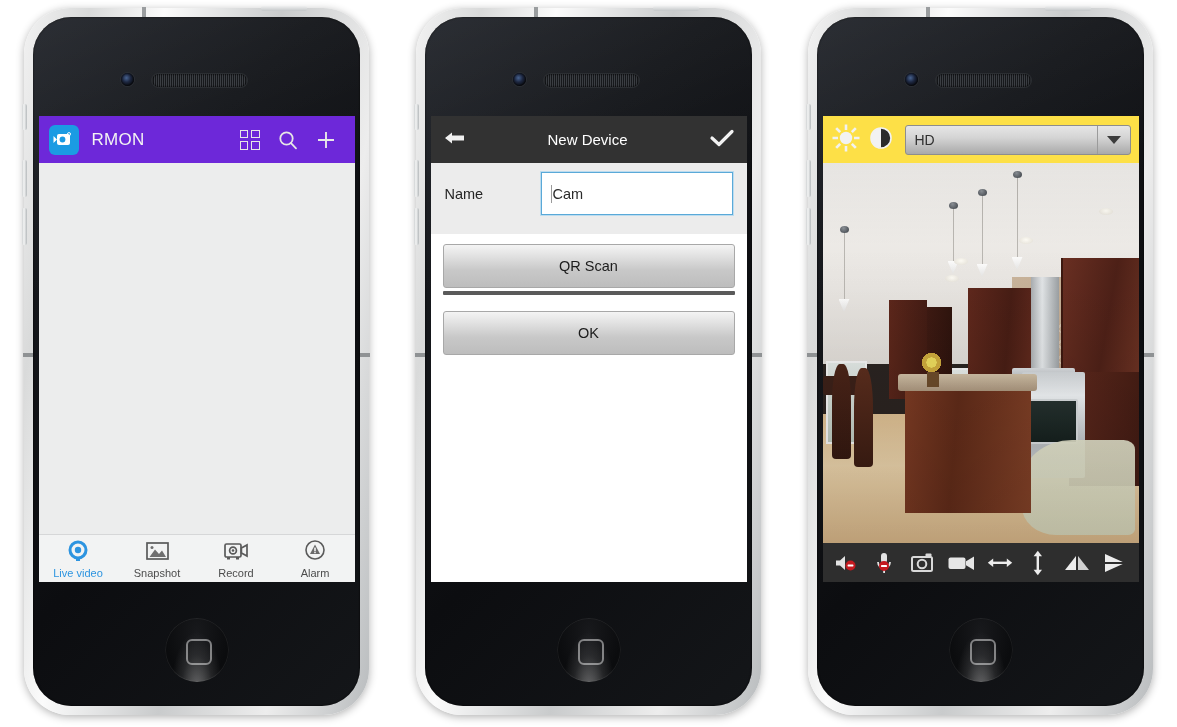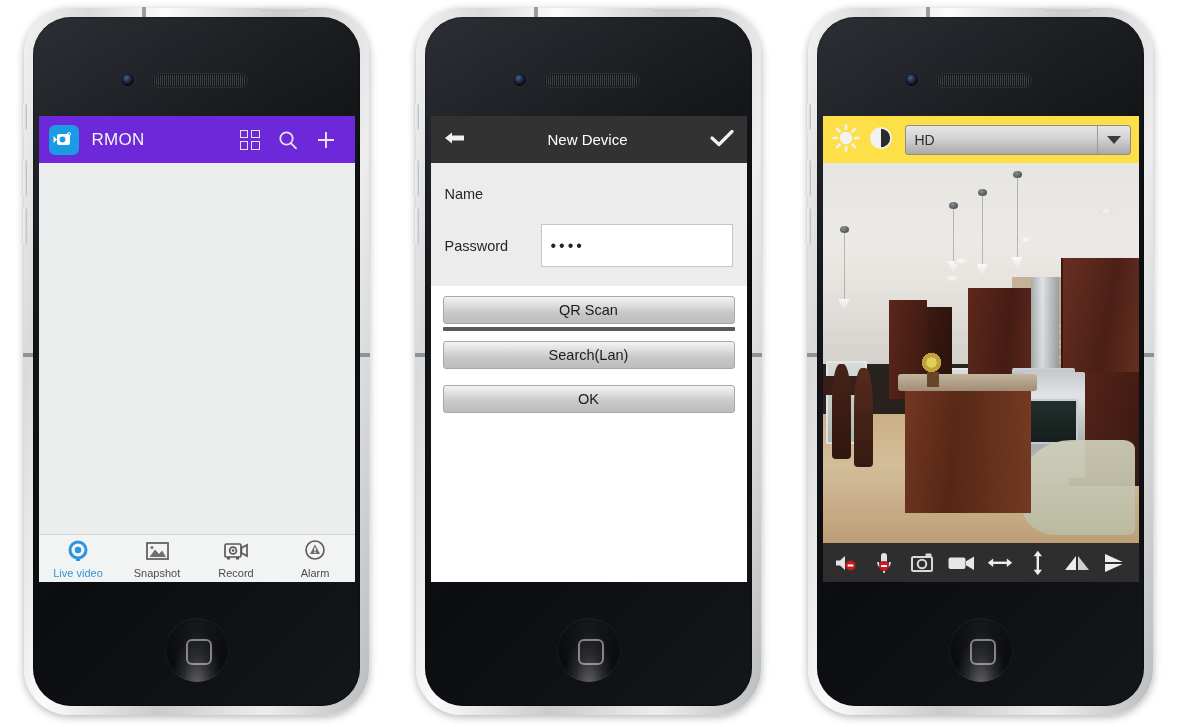--- a/index.html
+++ b/index.html
@@ -123,21 +123,21 @@
   .finput{
     flex:1;height:43px;background:#fff;border:1px solid #c6c6c6;box-sizing:border-box;
     display:flex;align-items:center;padding:0 9px;font-size:14.5px;color:#2b2b2b;
   }
   .finput.focused{border:1px solid #5aa9d8;box-shadow:0 0 0 1px #bcdcef;}
   .finput .caret{width:1px;height:18px;background:#9a9a9a;margin-right:1px;}
   .finput .ph{color:#9b9b9b;font-size:14px;}
   .dots{letter-spacing:3px;font-size:16px;color:#222;}
   .btnzone{background:#fff;padding:0 12px;}
   .bigbtn{
-    height:28px;margin-top:10px;
+    height:44px;margin-top:10px;
     background:linear-gradient(180deg,#f4f4f4 0%,#e3e3e3 24%,#c8c8c8 60%,#bdbdbd 100%);
     border:1px solid #a8a8a8;border-radius:3px;
     display:flex;align-items:center;justify-content:center;
     font-size:14.5px;color:#1c1c1c;box-sizing:border-box;
   }
   .sep{height:4px;background:#5a5a5a;margin-top:3px;border-radius:1px;}
 
   
   .vtop{
     height:47px;background:#fde047;display:flex;align-items:center;padding:0 8px;box-sizing:border-box;gap:7px;
@@ -332,37 +332,32 @@
           <span>
             <svg width="26" height="22" viewBox="0 0 26 22">
               <path d="M3 11 L10 17.5 L23 4.5" fill="none" stroke="#f2f2f2" stroke-width="3.2" stroke-linecap="round" stroke-linejoin="round"></path>
             </svg>
           </span>
         </div>
 
         <div class="formzone">
           <div class="frow">
             <span class="flabel">Name</span>
-          </div>
-          <div class="frow">
-            <span class="flabel">Password</span>
-            <span class="finput">
-              <span class="dots">••••</span>
+            <span class="finput focused">
+              <span class="caret"></span>
+              <span>Cam</span>
             </span>
           </div>
         </div>
 
         <div class="btnzone">
           <div class="bigbtn">
             <span>QR Scan</span>
           </div>
           <div class="sep"></div>
-          <div class="bigbtn">
-            <span>Search(Lan)</span>
-          </div>
           <div class="bigbtn" style="margin-top:16px;">
             <span>OK</span>
           </div>
         </div>
 
       </div>
       <div class="homebtn">
           <i></i>
         </div>
     </div>

